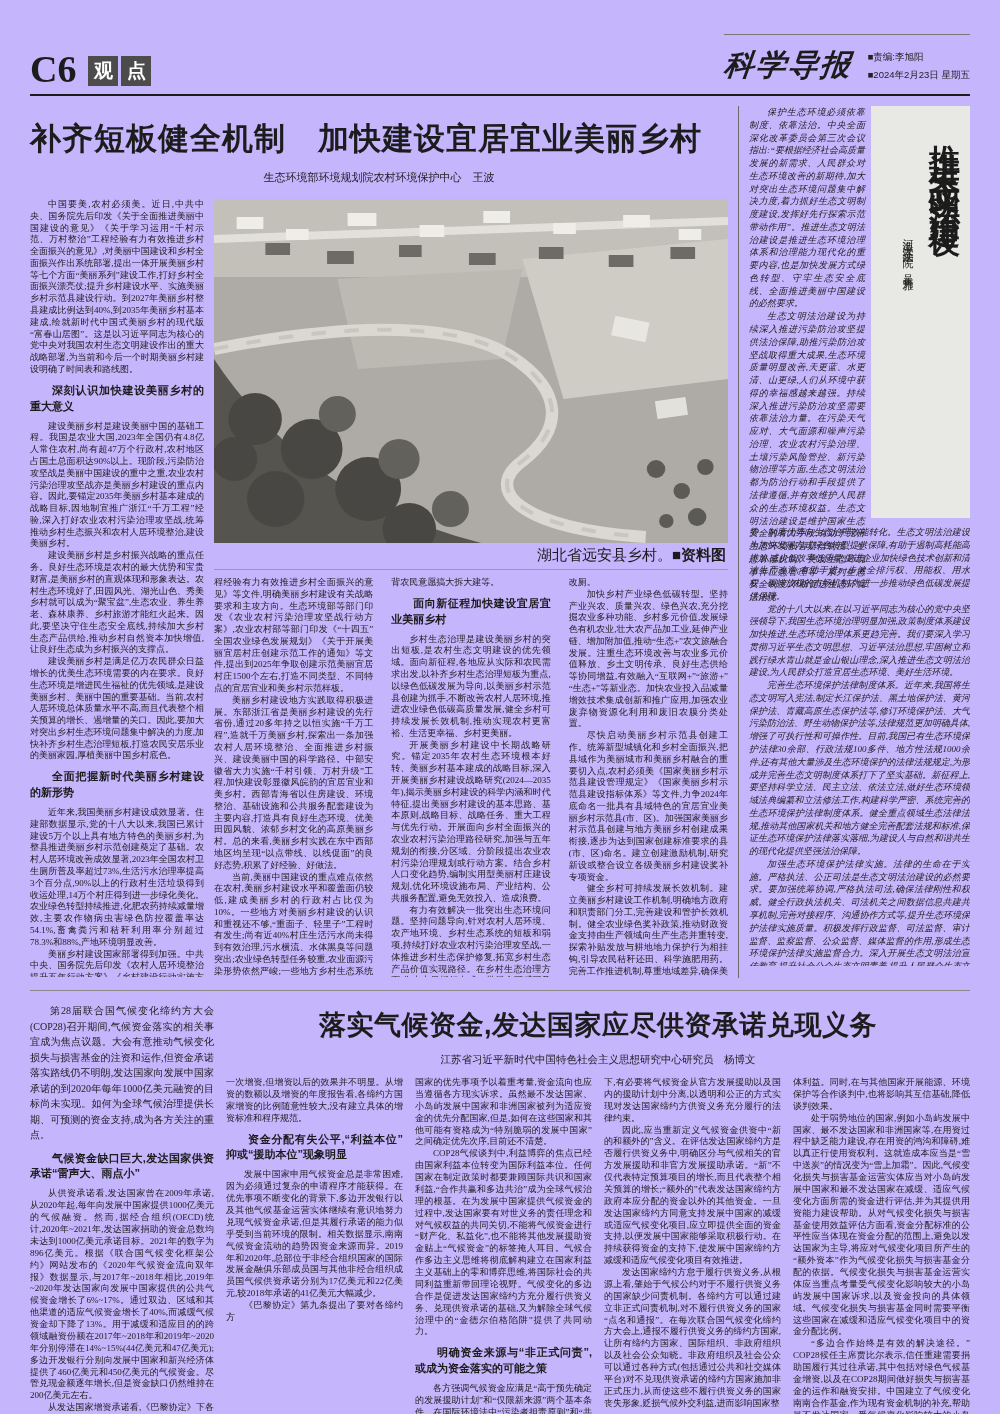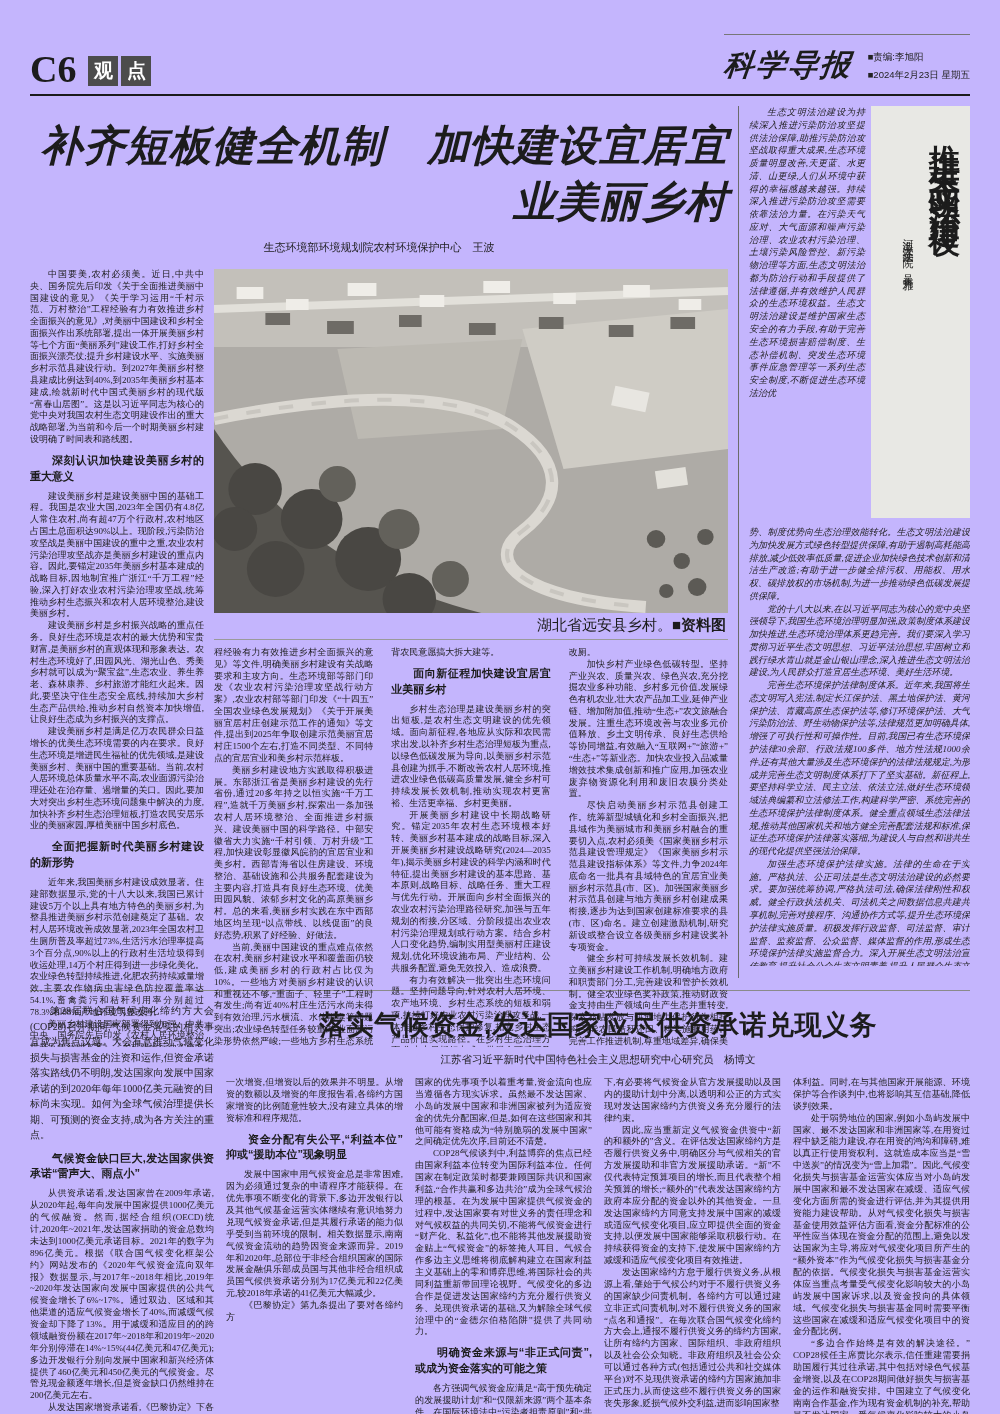--- a/index.html
+++ b/index.html
@@ -21,22 +21,22 @@
                border-top:1px solid #777; }
   .masthead { font-size:30px; font-weight:700; font-style:italic;
               transform:skewX(-6deg); letter-spacing:2px; }
   .credits { font-size:9.5px; line-height:1.8; color:#222;
              font-family:"Liberation Sans",sans-serif; }
 
   
   .main-wrap { display:flex; margin-top:10px; height:872px; }
   .main-left { width:698px; }
   .m-headline { font-family:"Liberation Sans","DejaVu Sans",sans-serif;
-                font-weight:900; font-size:42px; text-align:right;
-                letter-spacing:1px; margin:12px 0 10px;font-style:italic; }
+                font-weight:900; font-size:31px; text-align:left;
+                letter-spacing:1px; margin:12px 0 10px; }
   .m-byline { text-align:center; font-size:11px; margin-bottom:14px; }
   .m-cols { display:flex; gap:10px; height:778px; overflow:hidden; }
   .ncol { font-size:9px; line-height:1.31; text-align:justify; overflow:hidden; }
   .col1 { width:174px; flex:none; }
   .m-right { flex:1; display:flex; flex-direction:column; overflow:hidden; }
   .photo { height:344px; background:#b7b4af; position:relative; }
   .photo svg { display:block; width:100%; height:100%; }
   .caption { font-size:15px; text-align:right; padding:3px 2px 4px;
              border-bottom:1px solid #9a9a9a; margin-bottom:7px; }
   .caption b { font-family:"Liberation Sans",sans-serif; }
@@ -109,21 +109,21 @@
     <div class="main-left">
       <h1 class="m-headline">补齐短板健全机制　加快建设宜居宜业美丽乡村</h1>
       <div class="m-byline">生态环境部环境规划院农村环境保护中心　王波</div>
 
       <div class="m-cols">
         <div class="ncol col1">
           <p>中国要美,农村必须美。近日,中共中央、国务院先后印发《关于全面推进美丽中国建设的意见》《关于学习运用“千村示范、万村整治”工程经验有力有效推进乡村全面振兴的意见》,对美丽中国建设和乡村全面振兴作出系统部署,提出一体开展美丽乡村等七个方面“美丽系列”建设工作,打好乡村全面振兴漂亮仗;提升乡村建设水平、实施美丽乡村示范县建设行动。到2027年美丽乡村整县建成比例达到40%,到2035年美丽乡村基本建成,绘就新时代中国式美丽乡村的现代版“富春山居图”。这是以习近平同志为核心的党中央对我国农村生态文明建设作出的重大战略部署,为当前和今后一个时期美丽乡村建设明确了时间表和路线图。</p>
           <div class="colhead">深刻认识加快建设美丽乡村的重大意义</div>
           <p>建设美丽乡村是建设美丽中国的基础工程。我国是农业大国,2023年全国仍有4.8亿人常住农村,尚有超47万个行政村,农村地区占国土总面积达90%以上。现阶段,污染防治攻坚战是美丽中国建设的重中之重,农业农村污染治理攻坚战亦是美丽乡村建设的重点内容。因此,要锚定2035年美丽乡村基本建成的战略目标,因地制宜推广浙江“千万工程”经验,深入打好农业农村污染治理攻坚战,统筹推动乡村生态振兴和农村人居环境整治,建设美丽乡村。</p>
           <p>建设美丽乡村是乡村振兴战略的重点任务。良好生态环境是农村的最大优势和宝贵财富,是美丽乡村的直观体现和形象表达。农村生态环境好了,田园风光、湖光山色、秀美乡村就可以成为“聚宝盆”,生态农业、养生养老、森林康养、乡村旅游才能红火起来。因此,要坚决守住生态安全底线,持续加大乡村生态产品供给,推动乡村自然资本加快增值,让良好生态成为乡村振兴的支撑点。</p>
-          <p>建设美丽乡村是满足亿万农民群众日益增长的优美生态环境需要的内在要求。良好生态环境是增进民生福祉的优先领域,是建设美丽乡村、美丽中国的重要基础。当前,农村人居环境总体质量水平不高,农业面源污染治理还处在治存量、遏增量的关口。因此,要加大对突出乡村生态环境问题集中解决的力度,加快补齐乡村生态治理短板,打造农民安居乐业的美丽家园,厚植美丽中国乡村底色。</p>
+          <p>建设美丽乡村是满足亿万农民群众日益增长的优美生态环境需要的内在要求。良好生态环境是增进民生福祉的优先领域,是建设美丽乡村、美丽中国的重要基础。当前,农村人居环境总体质量水平不高,而且代表整个相关预算的增长、遏增量的关口。因此,要加大对突出乡村生态环境问题集中解决的力度,加快补齐乡村生态治理短板,打造农民安居乐业的美丽家园,厚植美丽中国乡村底色。</p>
           <div class="colhead">全面把握新时代美丽乡村建设的新形势</div>
           <p>近年来,我国美丽乡村建设成效显著。住建部数据显示,党的十八大以来,我国已累计建设5万个以上具有地方特色的美丽乡村,为整县推进美丽乡村示范创建奠定了基础。农村人居环境改善成效显著,2023年全国农村卫生厕所普及率超过73%,生活污水治理率提高3个百分点,90%以上的行政村生活垃圾得到收运处理,14万个村庄得到进一步绿化美化。农业绿色转型持续推进,化肥农药持续减量增效,主要农作物病虫害绿色防控覆盖率达54.1%,畜禽粪污和秸秆利用率分别超过78.3%和88%,产地环境明显改善。</p>
           <p>美丽乡村建设国家部署得到加强。中共中央、国务院先后印发《农村人居环境整治提升五年行动方案》《乡村建设行动实施方案》《关于学习运用“千村示范、万村整治”工</p>
         </div>
 
         <div class="m-right">
           <div class="photo">
             <svg viewBox="0 0 500 344" preserveAspectRatio="none">
               <rect width="500" height="344" fill="#aeaba6"></rect>
               <rect y="0" width="500" height="78" fill="#c3c0ba"></rect>
@@ -199,20 +199,21 @@
               <p>健全乡村可持续发展长效机制。建立美丽乡村建设工作机制,明确地方政府和职责部门分工,完善建设和管护长效机制。健全农业绿色奖补政策,推动财政资金支持由生产领域向生产生态并重转变,探索补贴发放与耕地地力保护行为相挂钩,引导农民秸秆还田、科学施肥用药。完善工作推进机制,尊重地域差异,确保美丽乡村建设同农村经济发展水平相适应、同当地文化和风土人情相协调。统筹考虑财力可持续、农民可接受,尽力而为、量力而行。坚持农民主体地位,尊重村民意愿,激发美丽乡村建设内生动力。</p>
             </div>
           </div>
         </div>
       </div>
     </div>
 
     <div class="sidebar sb">
       <div class="sb-top">
         <div class="sb-text">
+          <p>保护生态环境必须依靠制度、依靠法治。中央全面深化改革委员会第三次会议指出:“要根据经济社会高质量发展的新需求、人民群众对生态环境改善的新期待,加大对突出生态环境问题集中解决力度,着力抓好生态文明制度建设,发挥好先行探索示范带动作用”。推进生态文明法治建设是推进生态环境治理体系和治理能力现代化的重要内容,也是加快发展方式绿色转型、守牢生态安全底线、全面推进美丽中国建设的必然要求。</p>
           <p>生态文明法治建设为持续深入推进污染防治攻坚提供法治保障,助推污染防治攻坚战取得重大成果,生态环境质量明显改善,天更蓝、水更清、山更绿,人们从环境中获得的幸福感越来越强。持续深入推进污染防治攻坚需要依靠法治力量。在污染天气应对、大气面源和噪声污染治理、农业农村污染治理、土壤污染风险管控、新污染物治理等方面,生态文明法治都为防治行动和手段提供了法律遵循,并有效维护人民群众的生态环境权益。生态文明法治建设是维护国家生态安全的有力手段,有助于完善生态环境损害赔偿制度、生态补偿机制、突发生态环境事件应急管理等一系列生态安全制度,不断促进生态环境法治优</p>
         </div>
         <div class="sb-titleblock">
           <div class="sb-title">推进生态文明法治建设</div>
           <div class="sb-byline">河海大学法学院　吴隽雅</div>
         </div>
       </div>
       <div class="sb-bottom">
         <p class="cont">势、制度优势向生态治理效能转化。生态文明法治建设为加快发展方式绿色转型提供保障,有助于遏制高耗能高排放,减少低效率低质量,促进企业加快绿色技术创新和清洁生产改造;有助于进一步健全排污权、用能权、用水权、碳排放权的市场机制,为进一步推动绿色低碳发展提供保障。</p>
         <p>党的十八大以来,在以习近平同志为核心的党中央坚强领导下,我国生态环境治理明显加强,政策制度体系建设加快推进,生态环境治理体系更趋完善。我们要深入学习贯彻习近平生态文明思想、习近平法治思想,牢固树立和践行绿水青山就是金山银山理念,深入推进生态文明法治建设,为人民群众打造宜居生态环境、美好生活环境。</p>

